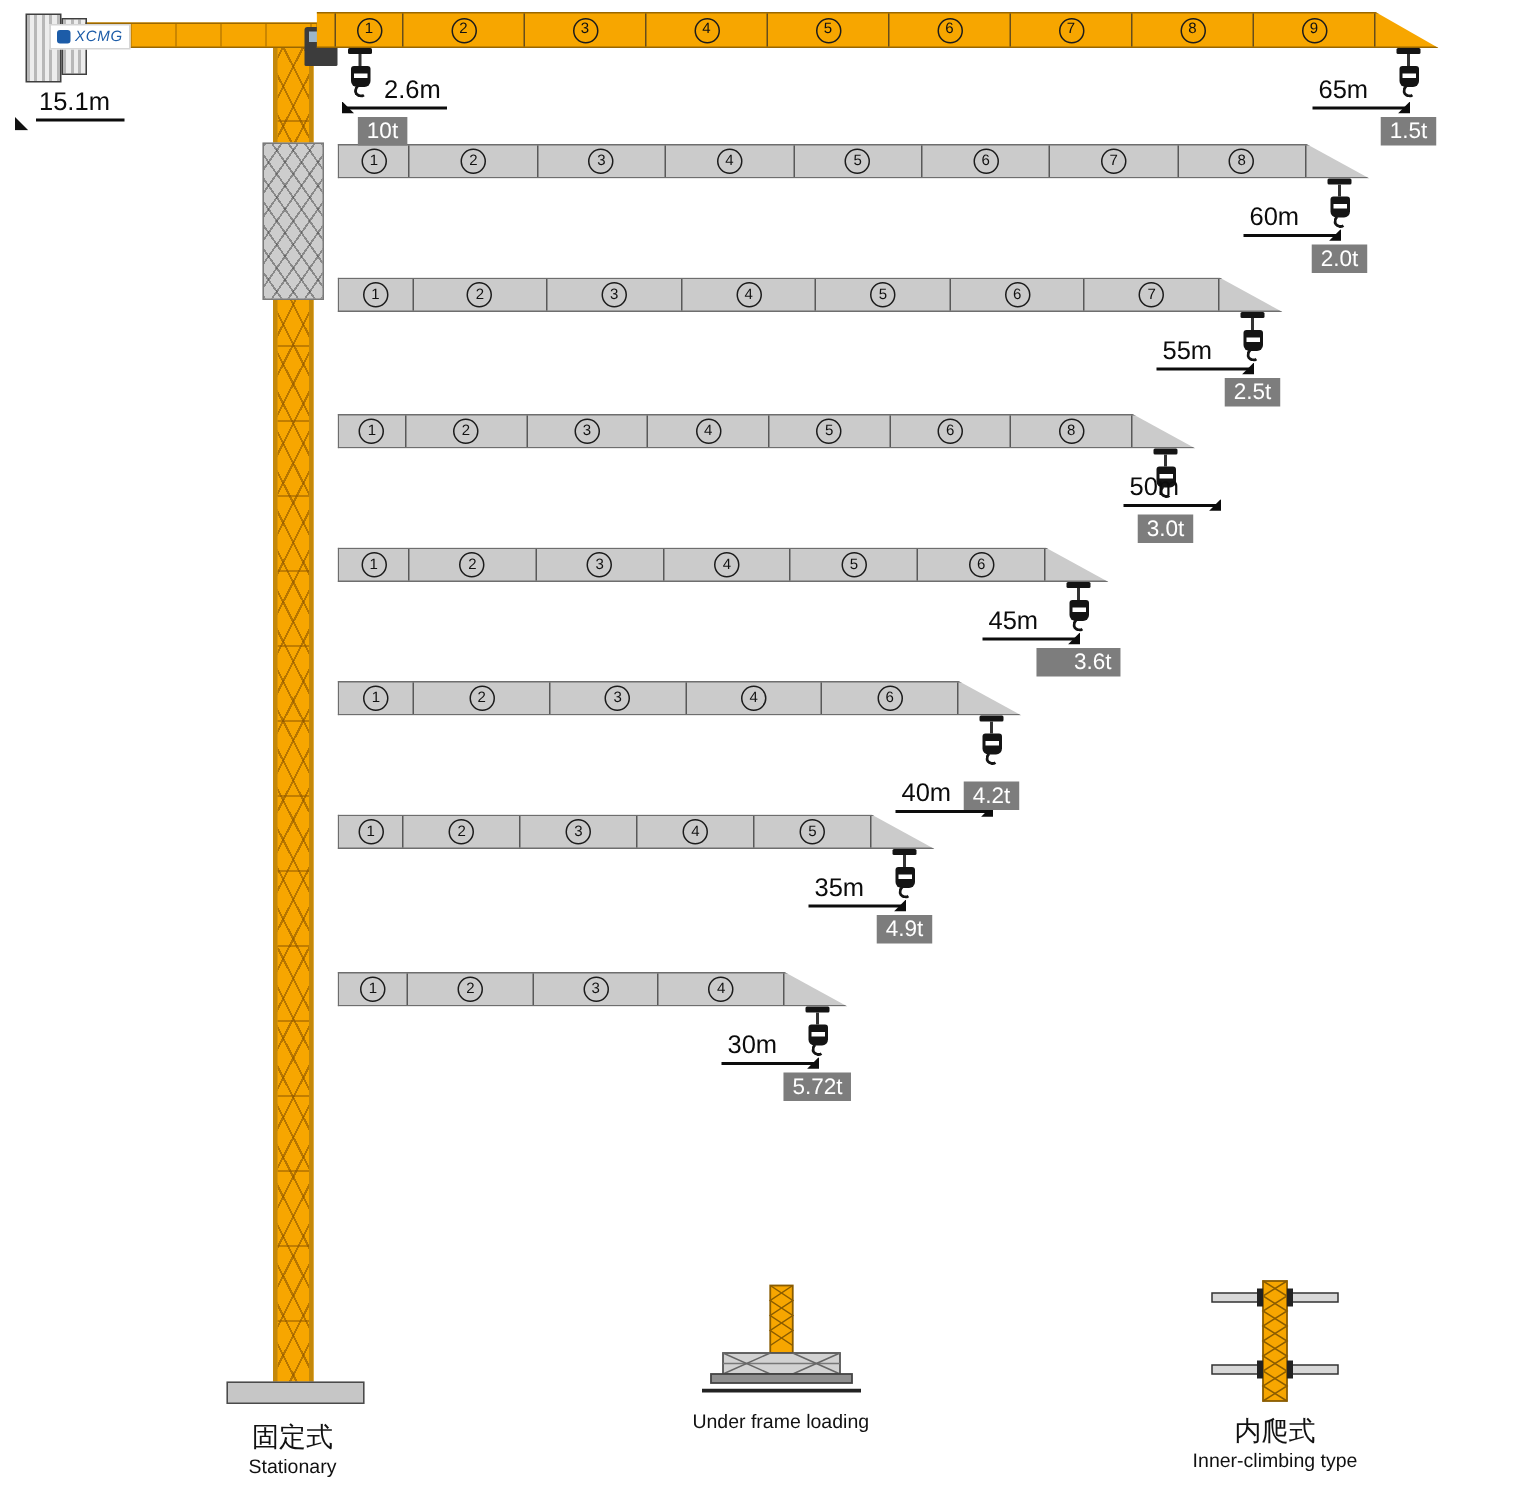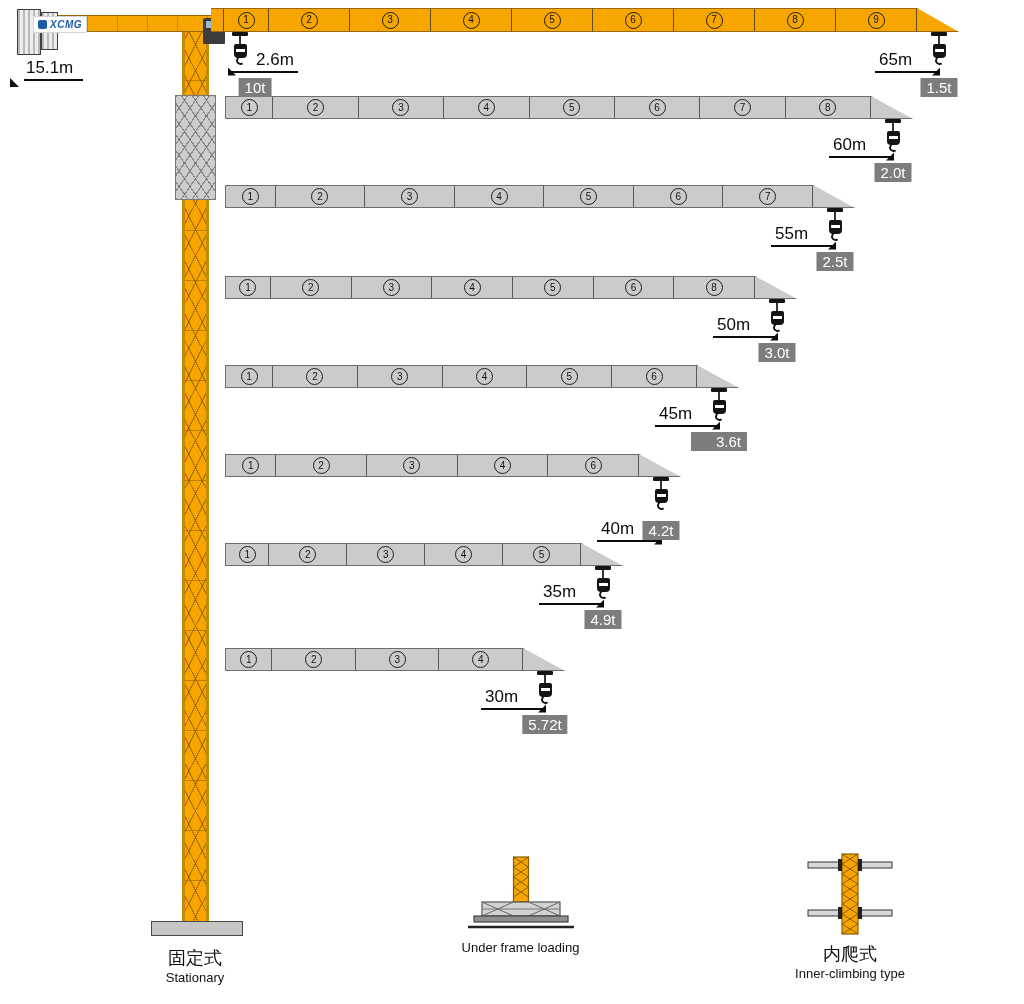--- a/index.html
+++ b/index.html
@@ -60,21 +60,21 @@
     position:absolute;left:56px;top:15px;width:156px;height:17px;box-sizing:border-box;z-index:2;
     background:#F7A600;border:1.5px solid #9a6700;
     background-image:repeating-linear-gradient(90deg, rgba(150,95,0,.45) 0 1.2px, transparent 1.2px 30px);
   }
   .cw{position:absolute;box-sizing:border-box;border:1.5px solid #3f3f3f;background:repeating-linear-gradient(90deg,#b8b8b8 0 2px,#ededed 2px 5px);z-index:3;}
   .cab{position:absolute;left:203px;top:18px;width:22px;height:26px;background:#3c3c3c;border-radius:2px 2px 1px 1px;z-index:2;}
   .cab .win{position:absolute;left:3px;top:3px;width:14px;height:7px;background:#9db6c9;}
   .logo{
     position:absolute;left:33px;top:16px;height:15px;padding:0 4px;background:#fff;border:1px solid #d5d5d5;
     display:flex;align-items:center;gap:3px;z-index:4;
-    font-size:10px;font-weight:bold;font-style:italic;color:#1C5CA8;letter-spacing:.5px;
+    font-size:10px;font-weight:normal;font-style:italic;color:#1C5CA8;letter-spacing:.5px;
   }
   .logo .mark{width:9px;height:9px;background:#1C5CA8;border-radius:2px;flex:0 0 auto;}
   .diag-arrow{position:absolute;width:9px;height:9px;background:#111;clip-path:polygon(0 0,0 100%,100% 100%);z-index:5;}
   
   .btype{position:absolute;text-align:center;z-index:2;}
   .btype svg{display:block;margin:0 auto 5px;}
   .btype .zh{font-size:18px;line-height:1.25;}
   .btype .en{font-size:13px;line-height:1.25;}
 </style>
 </head>
@@ -276,21 +276,21 @@
         <span class="cnum">8</span>
       </div>
       <div class="tip-space"></div>
     </div>
     <div class="hook" style="left: 768px; top: 299px;">
       <div class="trolley"></div>
       <div class="rope"></div>
       <div class="block"></div>
       <div class="tipc"></div>
     </div>
-    <div class="mlabel" style="top: 315px; left: 713px; padding: 0px 26px 1px 4px;"><span>50m</span><span class="ah r"></span></div>
+    <div class="mlabel" style="top: 315px; left: 749px; padding: 0px 26px 1px 4px;"><span>50m</span><span class="ah r"></span></div>
     <div class="badge" style="left: 777px; top: 343px;">3.0t</div>
     <div class="jib gray" style="left: 225px; top: 365px; width: 514px; height: 23px;">
       <div class="seg first">
         <span class="cnum">1</span>
       </div>
       <div class="seg">
         <span class="cnum">2</span>
       </div>
       <div class="seg">
         <span class="cnum">3</span>

